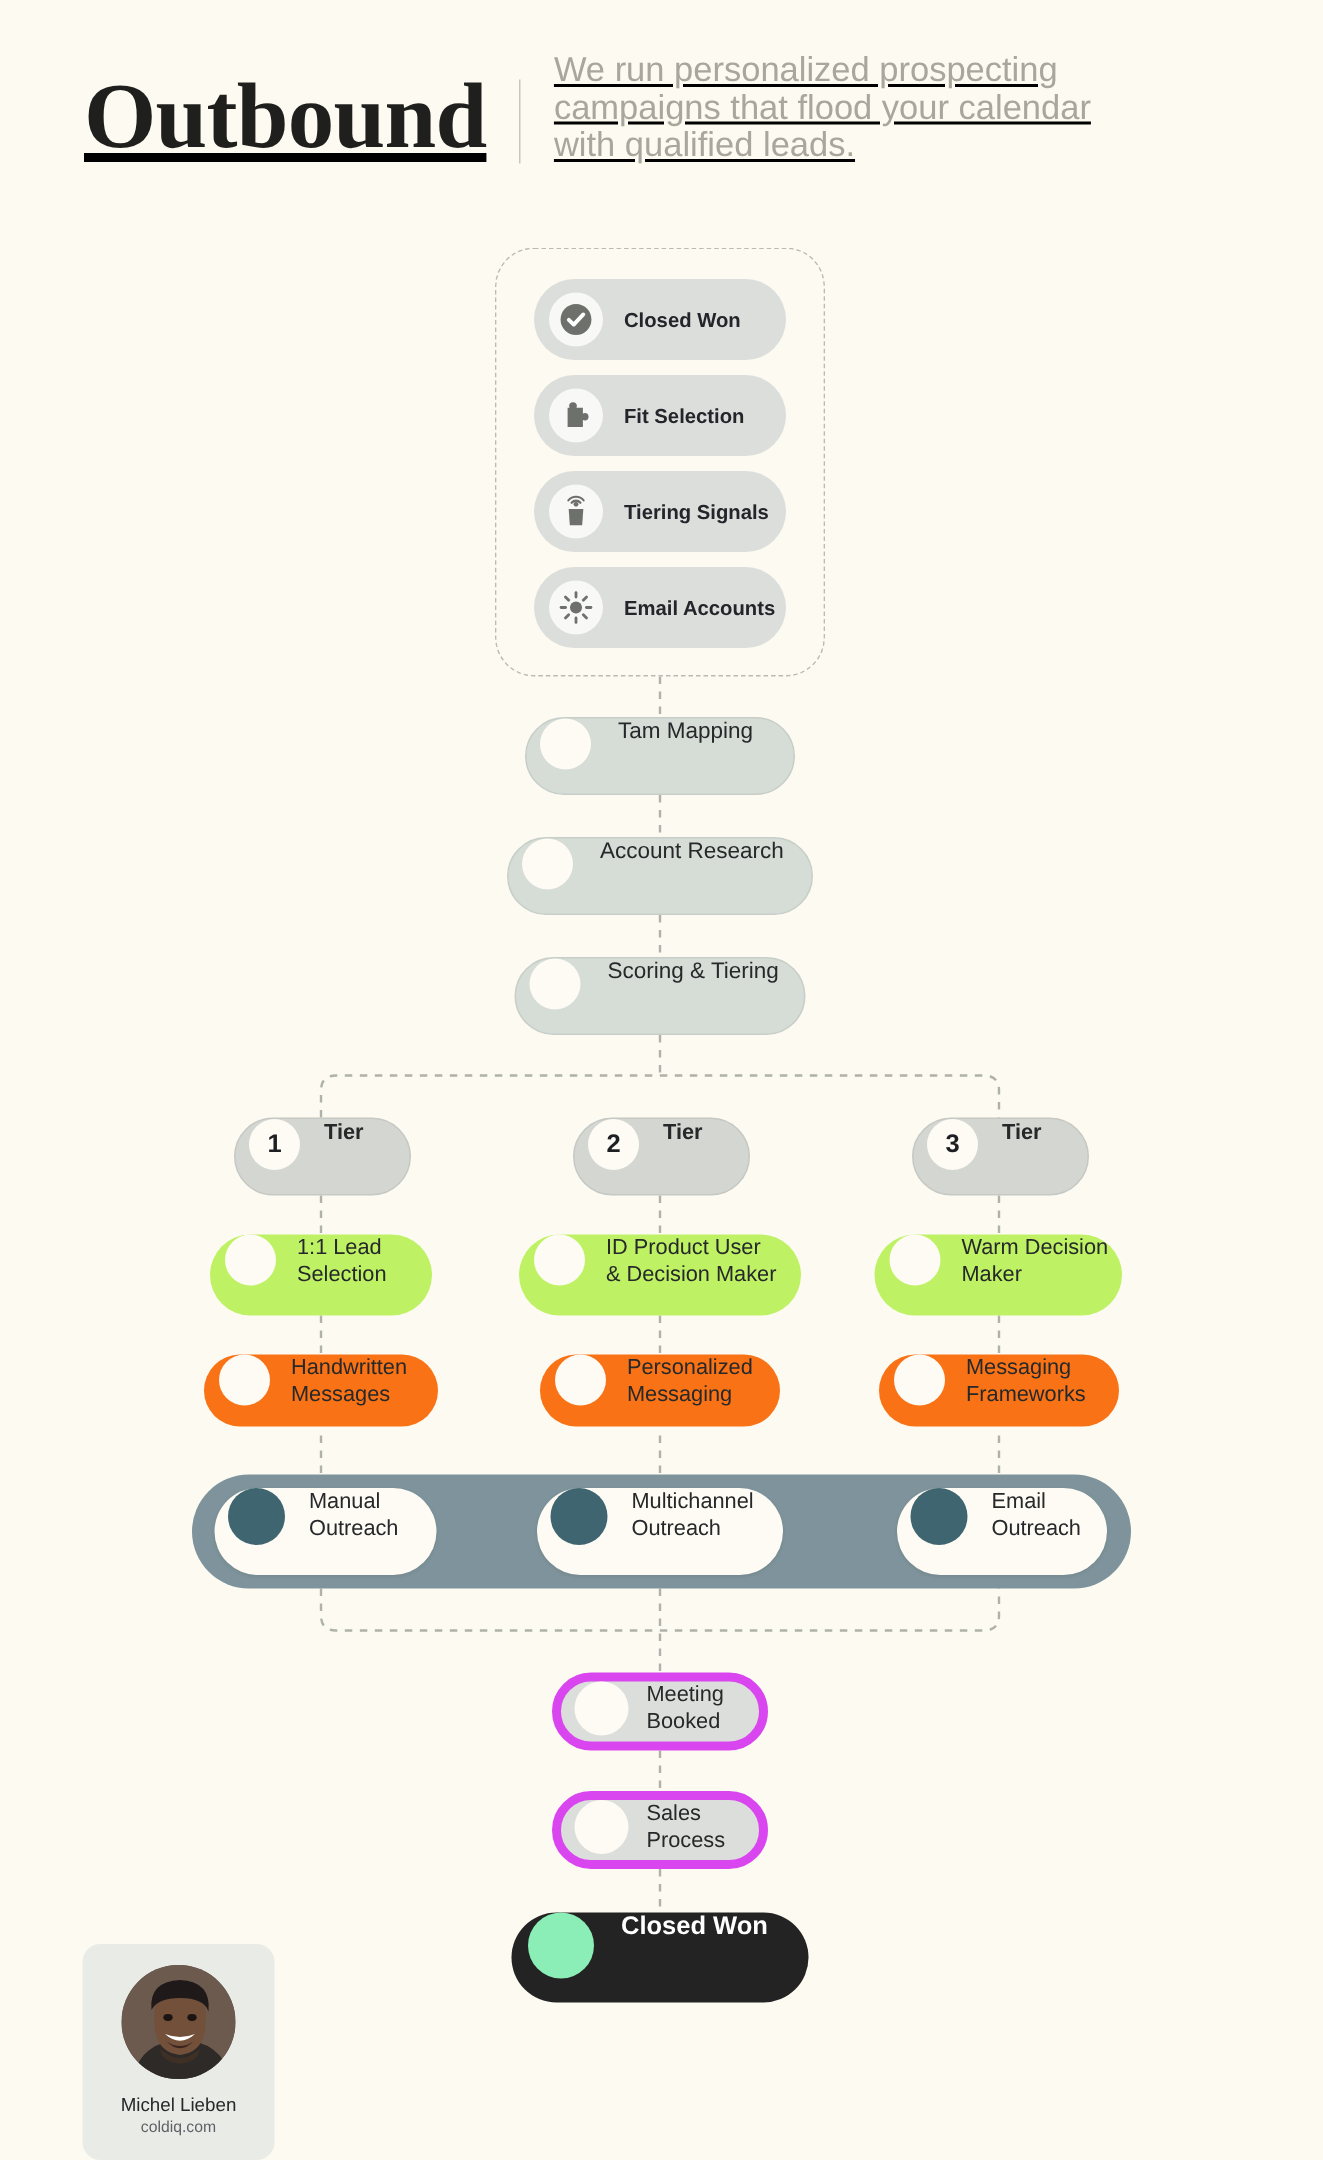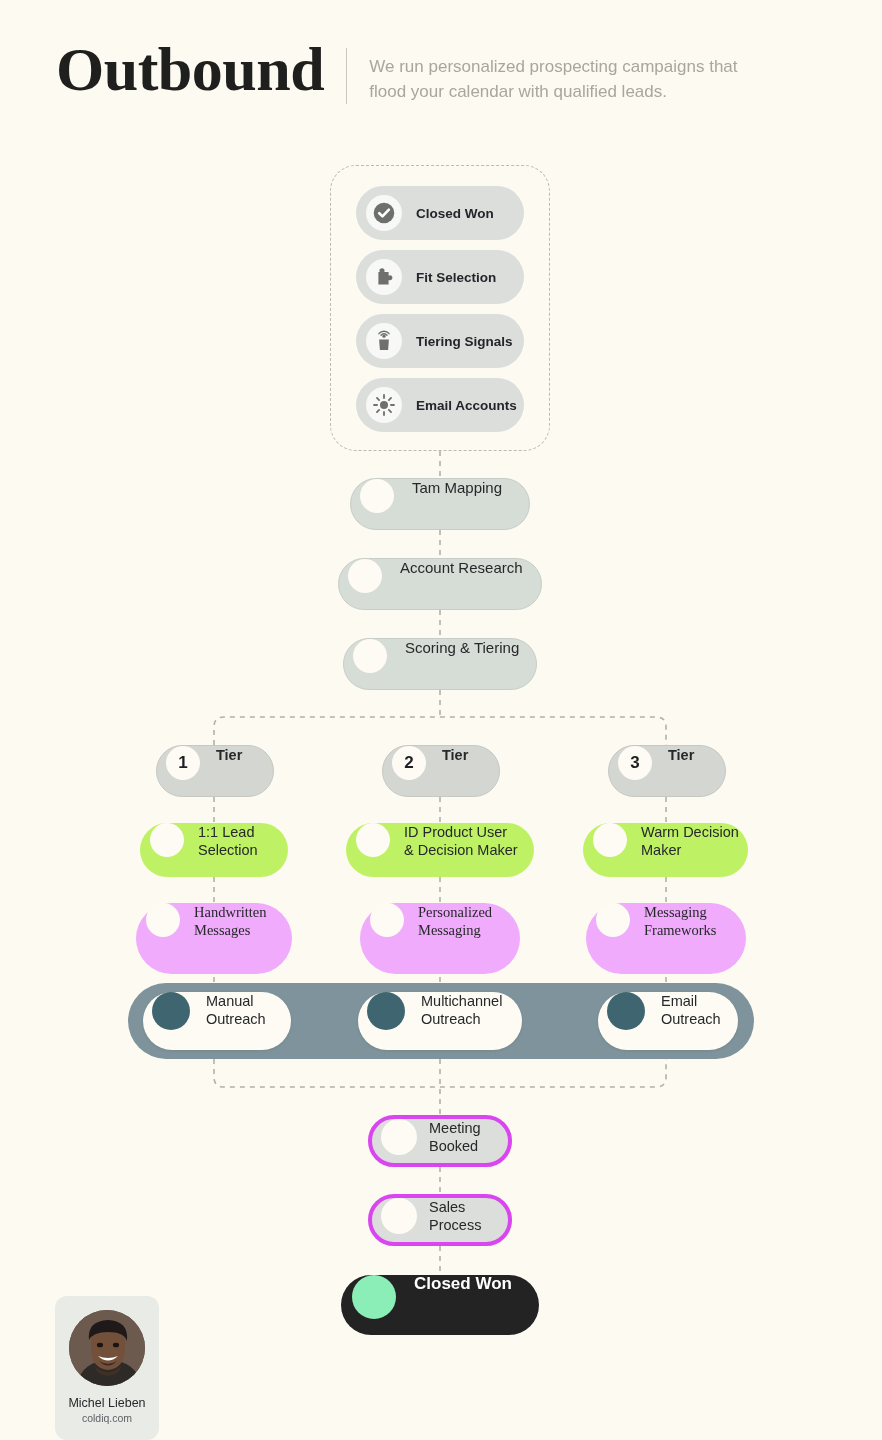--- a/index.html
+++ b/index.html
@@ -15,43 +15,43 @@
     position: relative;
     overflow: hidden;
   }
 
   
   .header {
     position: absolute;
     left: 56px;
     top: 34px;
     display: flex;
-    align-items: center;
+    align-items: flex-end;
+    text-decoration: underline;
   }
   .brand-title {
     font-family: "Liberation Serif", serif;
     font-weight: bold;
     font-size: 62px;
     line-height: 1.0;
     color: #1f1f1d;
     letter-spacing: -0.5px;
     padding-right: 22px;
   }
   .header-divider {
     width: 1px;
     height: 56px;
     background: #c9c6bd;
     margin-top: 14px;
     margin-right: 22px;
   }
   .header-sub {
-    font-size: 17px;
+    font-size: 23px;
     line-height: 25px;
     color: #a9a69d;
-    margin-top: 20px;
     max-width: 380px;
   }
   .svg-layer { position: absolute; inset: 0; width: 882px; height: 1440px; pointer-events: none; }
 
   
   .pill {
     position: absolute;
     display: flex;
     align-items: flex-start;
     border-radius: 999px;
@@ -127,24 +127,23 @@
   
   .sub-pill {
     background: #bef264;
     height: 54px;
     padding-left: 10px;
   }
   .sub-pill .dot { width: 34px; height: 34px; background: #fdfbf4; }
   .sub-pill .ptext { margin-left: 14px; }
 
   .msg-pill {
-    background: #f0abfc;
-    height: 71px;
+    background: #f97316;
+    height: 48px;
     padding-left: 10px;
-    font-family: Liberation Serif, serif;
   }
   .msg-pill .dot { width: 34px; height: 34px; background: #fdfbf4; }
   .msg-pill .ptext { margin-left: 14px; }
 
   
   .band {
     position: absolute;
     left: 128px;
     top: 983px;
     width: 626px;
@@ -157,21 +156,21 @@
     height: 58px;
     padding-left: 9px;
     box-shadow: 0 1px 3px rgba(0,0,0,0.08);
   }
   .out-pill .dot { width: 38px; height: 38px; background: #3f6670; }
   .out-pill .ptext { margin-left: 16px; }
 
   
   .end-pill {
     background: #dcdedb;
-    border: 4px solid #d946ef;
+    border: 6px solid #d946ef;
     height: 52px;
     padding-left: 9px;
   }
   .end-pill .dot { width: 36px; height: 36px; background: #fdfbf4; }
   .end-pill .ptext { margin-left: 12px; }
 
   .won-pill {
     background: #232323;
     height: 60px;
     padding-left: 11px;
@@ -182,21 +181,21 @@
     color: #ffffff;
     font-weight: bold;
     font-size: 17px;
   }
 
   
   .avatar-card {
     position: absolute;
     left: 55px;
     top: 1296px;
-    width: 104px;
+    width: 128px;
     height: 144px;
     background: #e9ebe7;
     border-radius: 12px;
     display: flex;
     flex-direction: column;
     align-items: center;
     padding-top: 14px;
   }
   .avatar {
     width: 76px; height: 76px;

